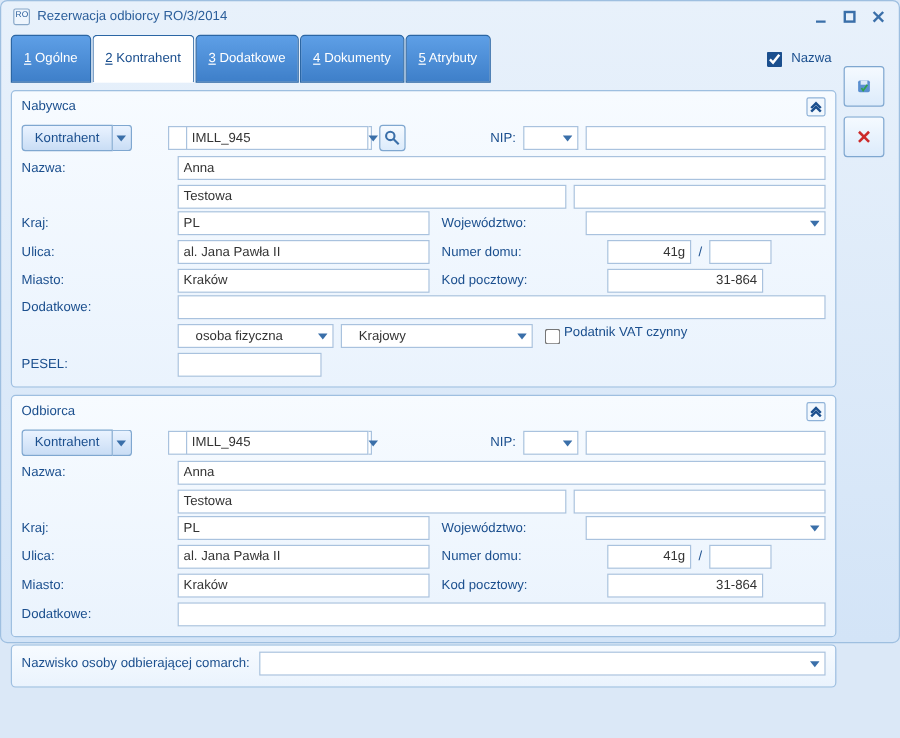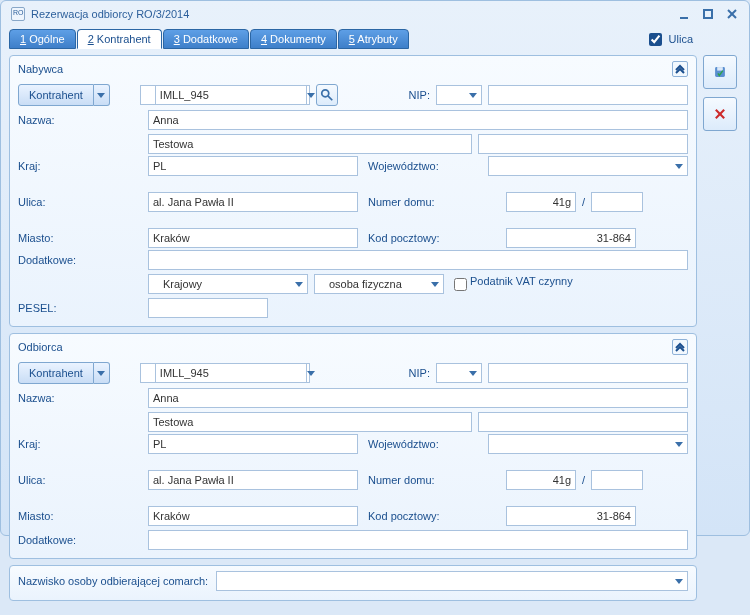--- a/index.html
+++ b/index.html
@@ -9,21 +9,21 @@
 .titlebar .t-icon{width:14px;height:14px;margin-right:6px;border:1px solid #88a7c8;border-radius:2px;background:#eef5fd;position:relative;}
 .titlebar .t-icon::after{content:"RO";position:absolute;top:1px;left:1px;font-size:7px;color:#2c5f9b;}
 .title-text{flex:1;}
 .winbtns{display:flex;gap:10px;align-items:center;}
 .winbtn{width:14px;height:14px;color:#3a6fa9;display:flex;align-items:center;justify-content:center;cursor:pointer;}
 .winbtn svg{width:12px;height:12px;stroke:#3a6fa9;stroke-width:2;fill:none;}
 .body{flex:1;display:flex;padding:0 8px 8px 8px;gap:6px;}
 .main{flex:1;display:flex;flex-direction:column;gap:6px;}
 .tabs-row{display:flex;align-items:center;margin-top:2px;}
 .tabs{display:flex;gap:1px;}
-.tab{background:linear-gradient(#5e9fe6,#3e7fc9);color:#fff;border:1px solid #2b66a4;border-radius:4px 4px 0 0;padding:3px 10px;cursor:pointer;}
+.tab{background:linear-gradient(#5e9fe6,#3e7fc9);color:#fff;border:1px solid #2b66a4;border-radius:4px 4px 0 0;padding:13px 10px;cursor:pointer;}
 .tab u{text-decoration:underline;}
 .tab.active{background:#fff;color:#1b4f8e;border-bottom:1px solid #fff;}
 .spacer{flex:1;}
 .bufor{display:flex;align-items:center;gap:4px;color:#1b4f8e;margin-right:4px;}
 .bufor input{accent-color:#1b4f8e;}
 .panel{background:linear-gradient(#f7fbff,#eaf3fd);border:1px solid #9ebfe0;border-radius:4px;padding:4px 8px 8px 8px;position:relative;}
 .panel-head{display:flex;align-items:center;color:#1b4f8e;font-weight:normal;margin-bottom:6px;height:18px;}
 .panel-head .ht{flex:1;}
 .chev{width:16px;height:16px;border:1px solid #8fb2d8;border-radius:2px;background:#f2f8fe;display:flex;align-items:center;justify-content:center;cursor:pointer;}
 .chev svg{width:10px;height:10px;stroke:#1b4f8e;stroke-width:2;fill:none;}
@@ -37,21 +37,21 @@
 .btn-split .bmain{background:linear-gradient(#eaf3ff,#c9ddf5);border:1px solid #7fa7d0;border-radius:3px 0 0 3px;padding:0 10px;display:flex;align-items:center;color:#1b4f8e;cursor:pointer;}
 .btn-split .barrow{width:16px;border:1px solid #7fa7d0;border-left:none;border-radius:0 3px 3px 0;background:linear-gradient(#eaf3ff,#c9ddf5);display:flex;align-items:center;justify-content:center;cursor:pointer;}
 .btn-split .barrow svg{width:8px;height:8px;fill:#3a6fa9;}
 .iconbtn{width:22px;height:22px;border:1px solid #7fa7d0;border-radius:3px;background:linear-gradient(#f5faff,#dcebfb);display:flex;align-items:center;justify-content:center;cursor:pointer;}
 .iconbtn svg{width:14px;height:14px;}
 .flex-row{display:flex;gap:6px;align-items:center;}
 .side{width:38px;display:flex;flex-direction:column;gap:8px;padding-top:28px;}
 .side .iconbtn{width:34px;height:34px;}
 .chk-inline{display:flex;align-items:flex-start;gap:0;color:#1b4f8e;}
 .chk-inline input{accent-color:#1b4f8e;}
-.two-col{display:grid;grid-template-columns:120px 210px 110px 1fr;gap:16px 10px;align-items:center;}
+.two-col{display:grid;grid-template-columns:120px 210px 110px 1fr;gap:4px 10px;align-items:center;}
 .two-col-wide{display:grid;grid-template-columns:120px 1fr 110px 1fr;gap:4px 10px;align-items:center;}
 .num-row{display:flex;align-items:center;gap:6px;padding-left:18px;}
 .slash{color:#1b4f8e;}
 label.lbl{white-space:nowrap;}
 .sel-input{flex:1;border:none;outline:none;height:18px;font-size:11px;color:#333;background:transparent;}
 .empty-panel{height:36px;display:flex;align-items:center;}
 .small-gap{height:2px;}
 </style>
 </head>
 <body>
@@ -86,21 +86,21 @@
         <div class="tabs">
           <div class="tab"><u>1</u> <span>Ogólne</span></div>
           <div class="tab active"><u>2</u> <span>Kontrahent</span></div>
           <div class="tab"><u>3</u> <span>Dodatkowe</span></div>
           <div class="tab"><u>4</u> <span>Dokumenty</span></div>
           <div class="tab"><u>5</u> <span>Atrybuty</span></div>
         </div>
         <div class="spacer"></div>
         <label class="bufor">
           <input type="checkbox" checked="" style="">
-          <span>Ulica</span>
+          <span>Nazwa</span>
         </label>
       </div>
 
       <div class="panel">
         <div class="panel-head">
           <div class="ht">Nabywca</div>
           <div class="chev">
               <svg viewBox="0 0 10 10">
                 <polyline points="1,6 5,2 9,6"></polyline>
                 <polyline points="1,9 5,5 9,9"></polyline>
@@ -183,30 +183,30 @@
           <div class="num-row">
               <input type="text" style="width: 130px; text-align: right;" value="31-864">
             </div>
         </div>
         <div class="small-gap"></div>
         <div class="grid">
           <label class="lbl">Dodatkowe:</label>
           <input type="text" value="" style="">
           <div></div>
           <div class="flex-row">
-            <div class="sel" style="width:160px;">
-                <span>Krajowy</span>
+            <div class="sel" style="width:130px;">
+                <span>osoba fizyczna</span>
                 <div class="dd">
                   <svg viewBox="0 0 8 8">
                     <polygon points="0,2 8,2 4,7"></polygon>
                   </svg>
                 </div>
               </div>
-            <div class="sel" style="width:130px;">
-                <span>osoba fizyczna</span>
+            <div class="sel" style="width:160px;">
+                <span>Krajowy</span>
                 <div class="dd">
                   <svg viewBox="0 0 8 8">
                     <polygon points="0,2 8,2 4,7"></polygon>
                   </svg>
                 </div>
               </div>
             <label class="chk-inline">
                 <input type="checkbox" style="">
                 <span>Podatnik VAT czynny</span>
               </label>

